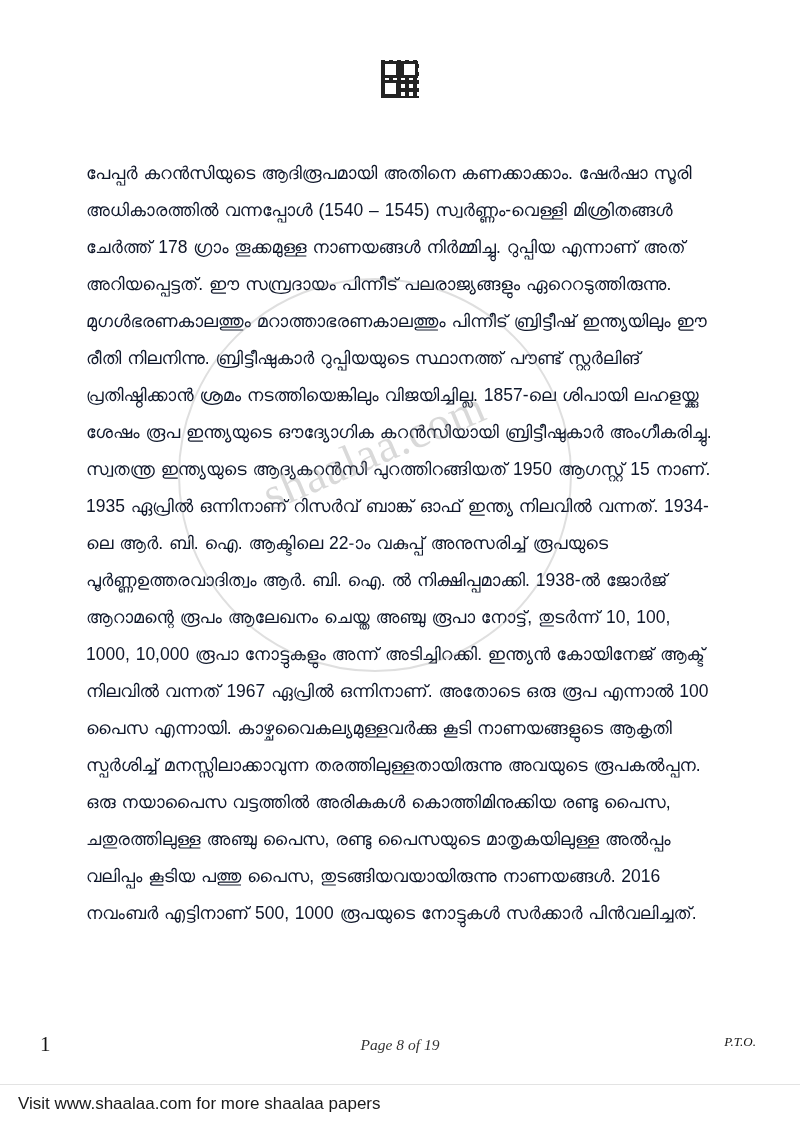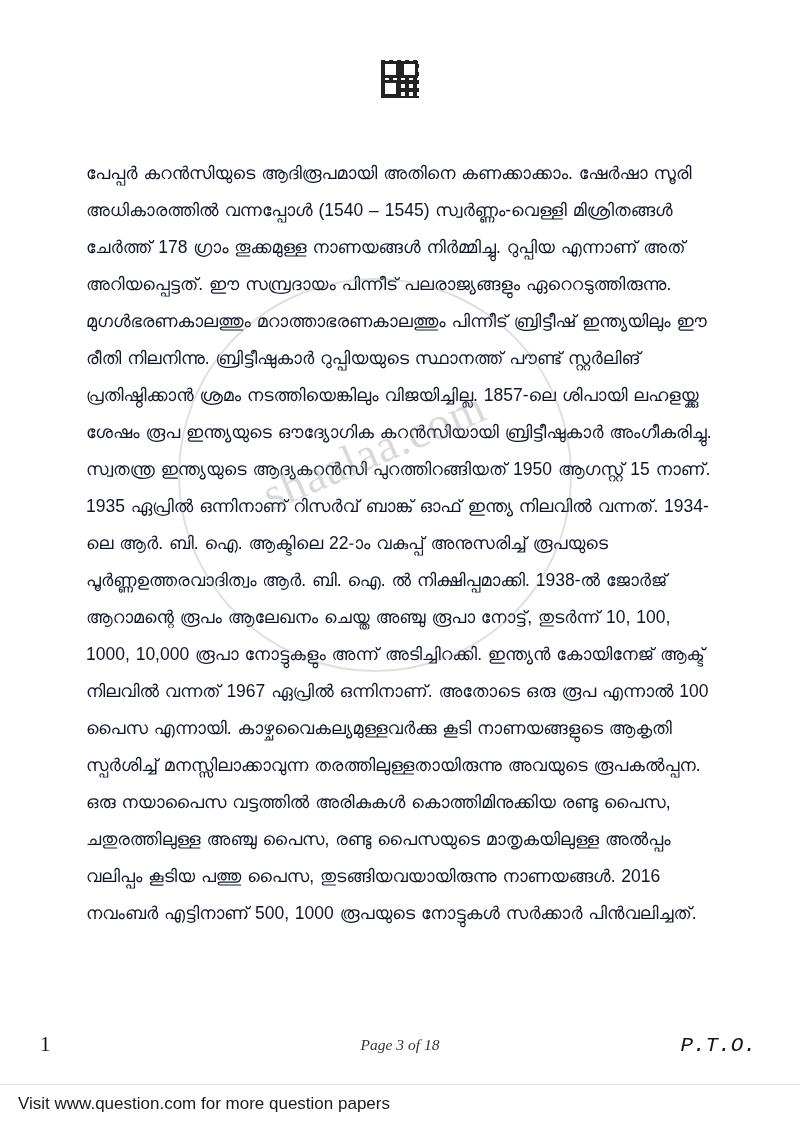--- a/index.html
+++ b/index.html
@@ -128,23 +128,23 @@
     text-align: center;
     font-family: "Liberation Serif", serif;
     font-style: italic;
     font-size: 15.5px;
     color: #333;
   }
   .pto {
     position: absolute;
     right: 44px;
     top: 6px;
-    font-family: Liberation Mono, monospace;
+    font-family: Liberation Serif, serif;
     font-style: italic;
-    font-size: 21px;
+    font-size: 13px;
     color: #141414;
   }
   .promo {
     position: absolute;
     left: 18px;
     top: 1094px;
     font-family: "Liberation Sans", sans-serif;
     font-size: 17px;
     color: #1a1a1a;
   }
@@ -159,19 +159,19 @@
       <div class="qr-bl"></div>
     </div>
 
     <div class="body-text">പേപ്പർ കറൻസിയുടെ ആദിരൂപമായി അതിനെ കണക്കാക്കാം. ഷേർഷാ സൂരി അധികാരത്തിൽ വന്നപ്പോൾ (1540 – 1545) സ്വർണ്ണം-വെള്ളി മിശ്രിതങ്ങൾ ചേർത്ത് 178 ഗ്രാം തൂക്കമുള്ള നാണയങ്ങൾ നിർമ്മിച്ചു. റുപ്പിയ എന്നാണ് അത് അറിയപ്പെട്ടത്. ഈ സമ്പ്രദായം പിന്നീട് പലരാജ്യങ്ങളും ഏറെറടുത്തിരുന്നു. മുഗൾഭരണകാലത്തും മറാത്താഭരണകാലത്തും പിന്നീട് ബ്രിട്ടീഷ് ഇന്ത്യയിലും ഈ രീതി നിലനിന്നു. ബ്രിട്ടീഷുകാർ റുപ്പിയയുടെ സ്ഥാനത്ത് പൗണ്ട് സ്റ്റർലിങ് പ്രതിഷ്ഠിക്കാൻ ശ്രമം നടത്തിയെങ്കിലും വിജയിച്ചില്ല. 1857-ലെ ശിപായി ലഹളയ്ക്കു ശേഷം രൂപ ഇന്ത്യയുടെ ഔദ്യോഗിക കറൻസിയായി ബ്രിട്ടീഷുകാർ അംഗീകരിച്ചു. സ്വതന്ത്ര ഇന്ത്യയുടെ ആദ്യകറൻസി പുറത്തിറങ്ങിയത് 1950 ആഗസ്റ്റ് 15 നാണ്. 1935 ഏപ്രിൽ ഒന്നിനാണ് റിസർവ് ബാങ്ക് ഓഫ് ഇന്ത്യ നിലവിൽ വന്നത്. 1934-ലെ ആർ. ബി. ഐ. ആക്ടിലെ 22-ാം വകുപ്പ് അനുസരിച്ച് രൂപയുടെ പൂർണ്ണഉത്തരവാദിത്വം ആർ. ബി. ഐ. ൽ നിക്ഷിപ്പമാക്കി. 1938-ൽ ജോർജ് ആറാമന്റെ രൂപം ആലേഖനം ചെയ്ത അഞ്ചു രൂപാ നോട്ട്, തുടർന്ന് 10, 100, 1000, 10,000 രൂപാ നോട്ടുകളും അന്ന് അടിച്ചിറക്കി. ഇന്ത്യൻ കോയിനേജ് ആക്ട് നിലവിൽ വന്നത് 1967 ഏപ്രിൽ ഒന്നിനാണ്. അതോടെ ഒരു രൂപ എന്നാൽ 100 പൈസ എന്നായി. കാഴ്ചവൈകല്യമുള്ളവർക്കു കൂടി നാണയങ്ങളുടെ ആകൃതി സ്പർശിച്ച് മനസ്സിലാക്കാവുന്ന തരത്തിലുള്ളതായിരുന്നു അവയുടെ രൂപകൽപ്പന. ഒരു നയാപൈസ വട്ടത്തിൽ അരികുകൾ കൊത്തിമിനുക്കിയ രണ്ടു പൈസ, ചതുരത്തിലുള്ള അഞ്ചു പൈസ, രണ്ടു പൈസയുടെ മാതൃകയിലുള്ള അൽപ്പം വലിപ്പം കൂടിയ പത്തു പൈസ, തുടങ്ങിയവയായിരുന്നു നാണയങ്ങൾ. 2016 നവംബർ എട്ടിനാണ് 500, 1000 രൂപയുടെ നോട്ടുകൾ സർക്കാർ പിൻവലിച്ചത്.</div>
 
     <div class="watermark"></div>
     <div class="watermark-text">shaalaa.com</div>
 
     <div class="footer">
       <div class="page-number">1</div>
-      <div class="page-indicator">Page 3 of 18</div>
+      <div class="page-indicator">Page 8 of 19</div>
       <div class="pto">P.T.O.</div>
     </div>
   </div>
 
-  <div class="promo">Visit www.question.com for more question papers</div>
+  <div class="promo">Visit www.shaalaa.com for more shaalaa papers</div>
 </div>
 
 </body></html>

